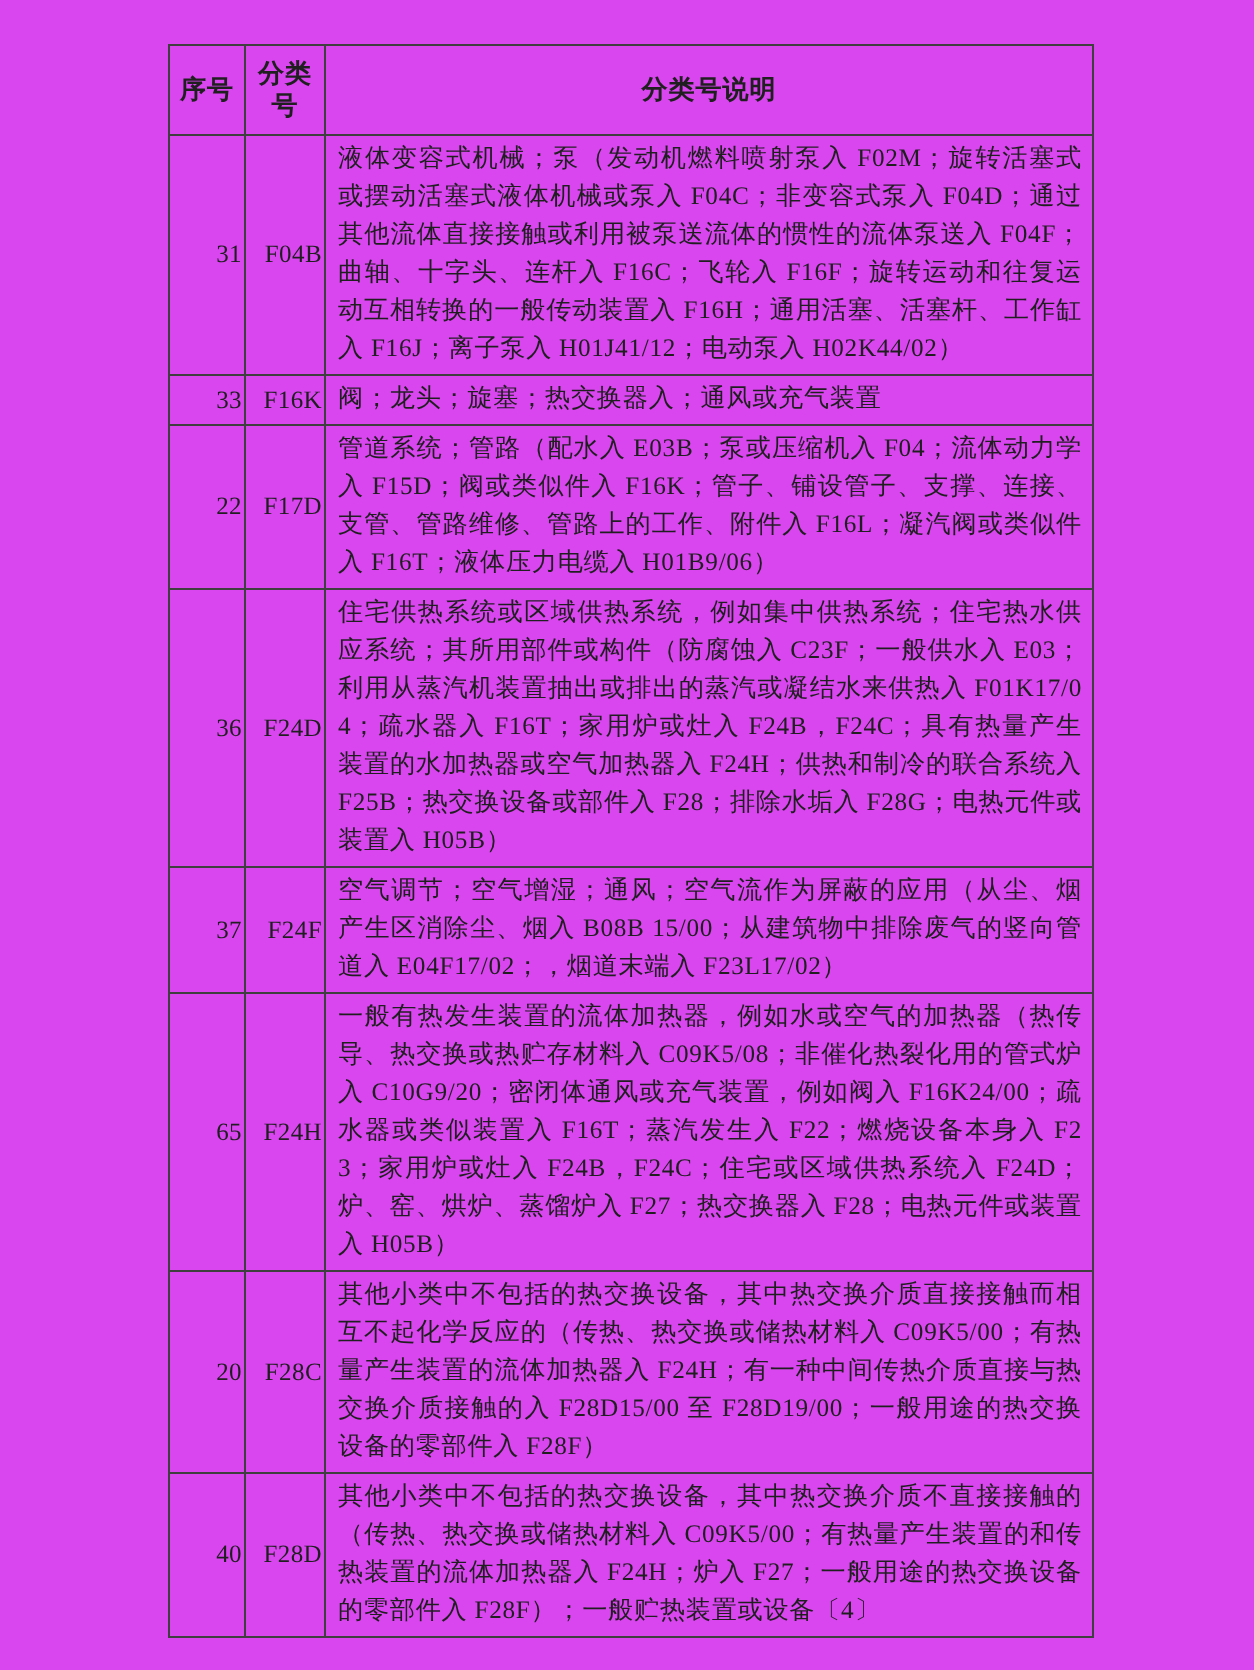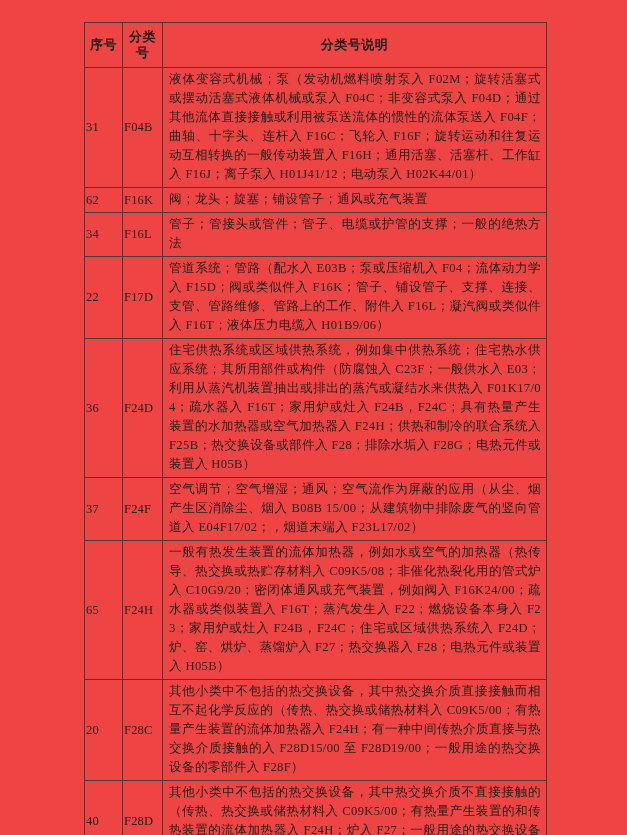--- a/index.html
+++ b/index.html
@@ -5,21 +5,21 @@
   * { margin: 0; padding: 0; box-sizing: border-box; }
   html, body {
     width: 627px; height: 835px;
     background: #ffffff;
     font-family: "Liberation Serif", "DejaVu Serif", serif;
     color: #1f1f1f;
   }
   .page {
     position: relative;
     width: 627px; height: 835px;
-    background: #ef4444;
+    background: #d946ef;
     overflow: hidden;
   }
   table.cls-table {
     position: absolute;
     left: 84px; top: 22px;
     width: 462px;
     border-collapse: collapse;
     table-layout: fixed;
   }
   .cls-table th, .cls-table td {
@@ -31,21 +31,21 @@
   .cls-table col.c-desc { width: 384px; }
   .cls-table th {
     font-size: 13px;
     font-weight: bold;
     text-align: center;
     padding: 6px 2px;
     line-height: 16px;
     letter-spacing: 0.5px;
   }
   .cls-table td.no, .cls-table td.code {
-    text-align: left;
+    text-align: right;
     font-size: 12.5px;
     padding: 2px 1px;
     letter-spacing: 0.2px;
   }
   .cls-table td.desc {
     font-size: 12.6px;
     line-height: 19px;
     padding: 2px 5px 3px 6px;
     text-align: justify;
     letter-spacing: 0.35px;
@@ -66,31 +66,26 @@
       <tr>
         <th>序号</th>
         <th>分类号</th>
         <th>分类号说明</th>
       </tr>
     </thead>
     <tbody id="table-body">
         <tr>
           <td class="no">31</td>
           <td class="code">F04B</td>
-          <td class="desc">液体变容式机械；泵（发动机燃料喷射泵入 F02M；旋转活塞式或摆动活塞式液体机械或泵入 F04C；非变容式泵入 F04D；通过其他流体直接接触或利用被泵送流体的惯性的流体泵送入 F04F；曲轴、十字头、连杆入 F16C；飞轮入 F16F；旋转运动和往复运动互相转换的一般传动装置入 F16H；通用活塞、活塞杆、工作缸入 F16J；离子泵入 H01J41/12；电动泵入 H02K44/01）</td>
+          <td class="desc">液体变容式机械；泵（发动机燃料喷射泵入 F02M；旋转活塞式或摆动活塞式液体机械或泵入 F04C；非变容式泵入 F04D；通过其他流体直接接触或利用被泵送流体的惯性的流体泵送入 F04F；曲轴、十字头、连杆入 F16C；飞轮入 F16F；旋转运动和往复运动互相转换的一般传动装置入 F16H；通用活塞、活塞杆、工作缸入 F16J；离子泵入 H01J41/12；电动泵入 H02K44/02）</td>
         </tr>
         <tr>
-          <td class="no">62</td>
+          <td class="no">33</td>
           <td class="code">F16K</td>
-          <td class="desc">阀；龙头；旋塞；铺设管子；通风或充气装置</td>
-        </tr>
-        <tr>
-          <td class="no">34</td>
-          <td class="code">F16L</td>
-          <td class="desc">管子；管接头或管件；管子、电缆或护管的支撑；一般的绝热方法</td>
+          <td class="desc">阀；龙头；旋塞；热交换器入；通风或充气装置</td>
         </tr>
         <tr>
           <td class="no">22</td>
           <td class="code">F17D</td>
           <td class="desc">管道系统；管路（配水入 E03B；泵或压缩机入 F04；流体动力学入 F15D；阀或类似件入 F16K；管子、铺设管子、支撑、连接、支管、管路维修、管路上的工作、附件入 F16L；凝汽阀或类似件入 F16T；液体压力电缆入 H01B9/06）</td>
         </tr>
         <tr>
           <td class="no">36</td>
           <td class="code">F24D</td>
           <td class="desc">住宅供热系统或区域供热系统，例如集中供热系统；住宅热水供应系统；其所用部件或构件（防腐蚀入 C23F；一般供水入 E03；利用从蒸汽机装置抽出或排出的蒸汽或凝结水来供热入 F01K17/04；疏水器入 F16T；家用炉或灶入 F24B，F24C；具有热量产生装置的水加热器或空气加热器入 F24H；供热和制冷的联合系统入 F25B；热交换设备或部件入 F28；排除水垢入 F28G；电热元件或装置入 H05B）</td>

